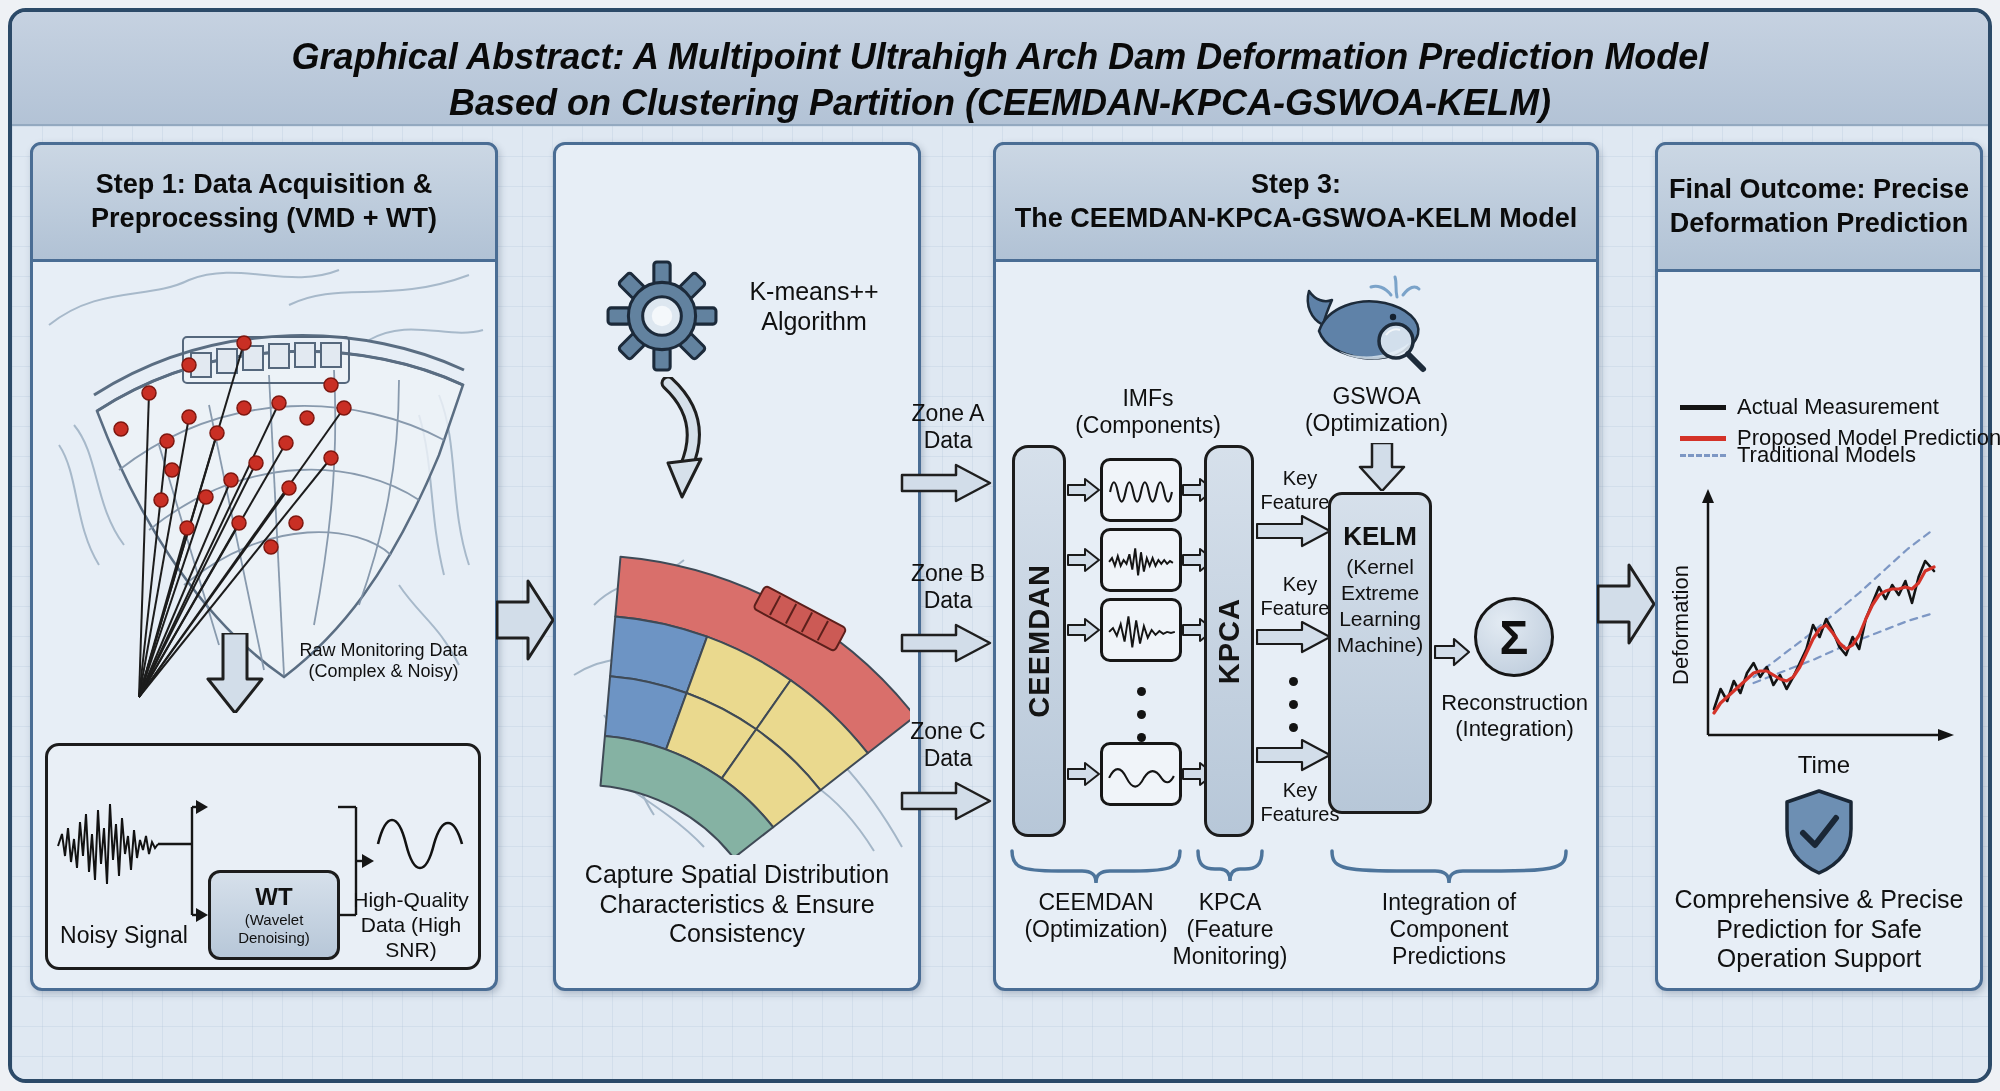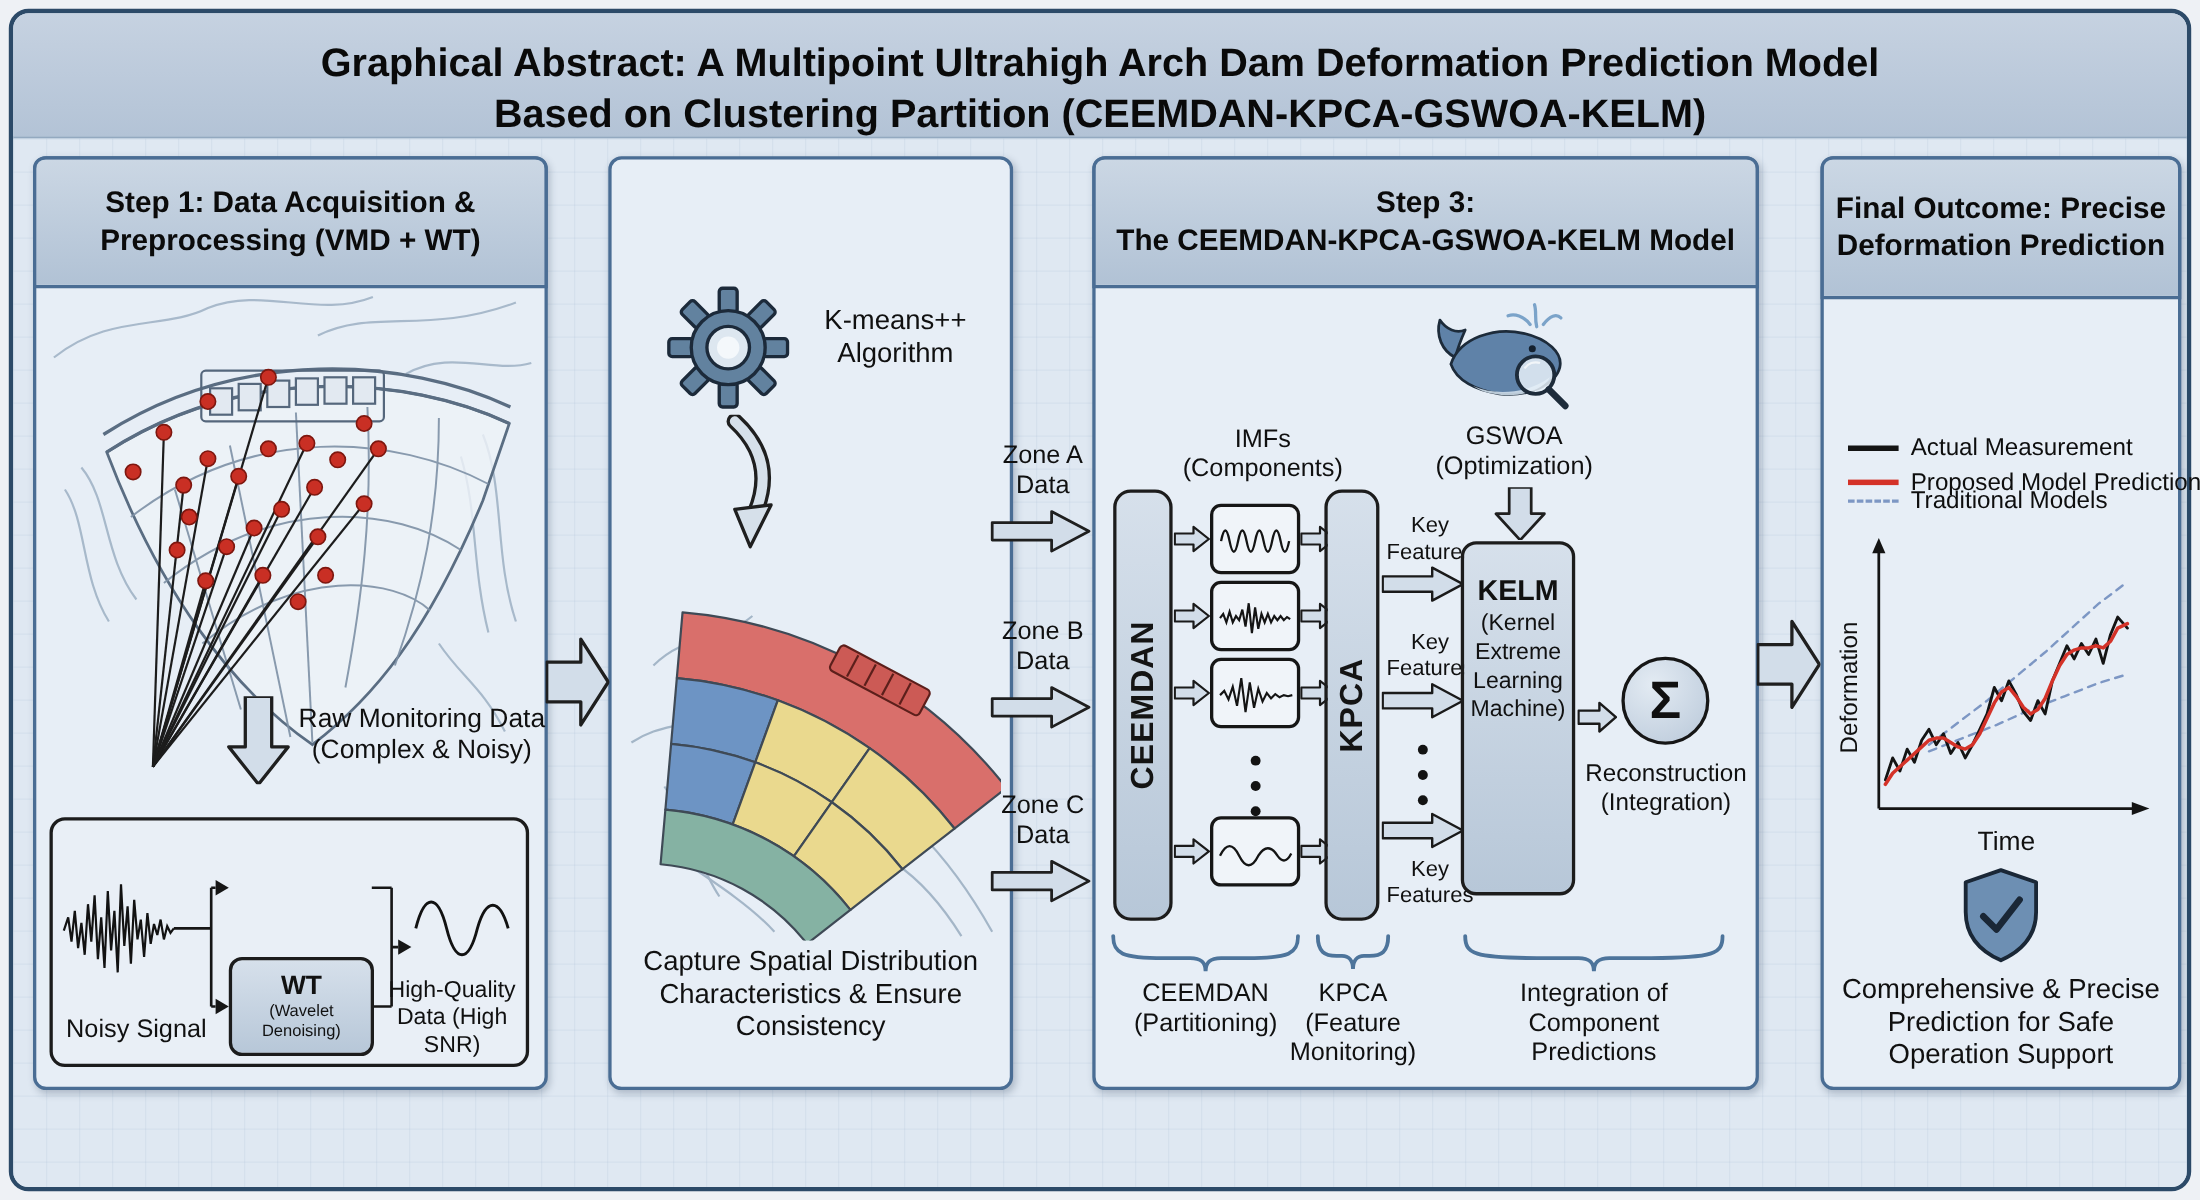--- a/index.html
+++ b/index.html
@@ -4,21 +4,21 @@
 <style>
   html,body{margin:0;padding:0;background:#eef1f5;}
   .page{position:relative;width:2000px;height:1091px;font-family:"Liberation Sans",sans-serif;color:#111;overflow:hidden;}
   .abs{position:absolute;}
   .frame{position:absolute;left:8px;top:8px;right:8px;bottom:8px;border:4px solid #2c4a68;border-radius:18px;background:#dce6f1;overflow:hidden;}
   .titleband{position:absolute;left:0;top:0;right:0;height:112px;background:linear-gradient(180deg,#c6d2e1,#b3c3d6);border-bottom:2px solid #93a9c0;}
   .gridbody{position:absolute;left:0;top:114px;right:0;bottom:0;background:#dfe8f2;
     background-image:linear-gradient(to right, rgba(160,180,205,.20) 1px, transparent 1px),
                      linear-gradient(to bottom, rgba(160,180,205,.20) 1px, transparent 1px);
     background-size:30px 30px;}
-  .title-line{position:absolute;left:0;right:0;text-align:center;font-weight:bold;font-size:36px;color:#0a0a0a;}
+  .title-line{position:absolute;left:0;right:0;text-align:center;font-weight:bold;font-size:36px;color:#0a0a0a;font-style:italic;}
   .panel{position:absolute;background:#e7eef6;border:3px solid #4a6d94;border-radius:12px;box-shadow:2px 3px 7px rgba(30,50,80,.25);}
   .phead{position:absolute;left:-3px;top:-3px;right:-3px;height:120px;background:linear-gradient(180deg,#cbd7e4,#b1c2d5);
     border:3px solid #4a6d94;border-radius:11px 11px 0 0;display:flex;align-items:center;justify-content:center;
     text-align:center;font-weight:bold;font-size:27px;line-height:1.25;color:#0b0b0b;padding:4px 10px;box-sizing:border-box;}
   .lbl{position:absolute;text-align:center;color:#101010;line-height:1.18;}
   .box{position:absolute;border:3px solid #1c1c1c;border-radius:12px;background:linear-gradient(180deg,#d6e0eb,#b7c7d8);box-sizing:border-box;}
   .vbox{display:flex;align-items:center;justify-content:center;}
   .vtext{writing-mode:vertical-rl;transform:rotate(180deg);font-weight:bold;font-size:29px;letter-spacing:1px;color:#141414;}
   .imfbox{position:absolute;width:82px;height:64px;border:3px solid #161616;border-radius:10px;background:#f0f4f9;box-sizing:border-box;}
   .vdots .dot{width:9px;height:9px;border-radius:50%;background:#131313;display:block;margin:14px auto 0;}
@@ -119,21 +119,21 @@
           <circle cx="292" cy="213" r="7"></circle>
         <circle cx="305" cy="163" r="7"></circle>
           <circle cx="257" cy="278" r="7"></circle>
           <circle cx="232" cy="302" r="7"></circle>
       </g>
     </svg>
 
     <svg class="abs" style="left:172px;top:488px;" width="60" height="80" viewBox="0 0 60 80">
       <polygon points="18,0 42,0 42,46 57,46 30,80 3,46 18,46" fill="#d2dde9" stroke="#1f1f1f" stroke-width="3" stroke-linejoin="round"></polygon>
     </svg>
-    <div class="lbl" style="left:238px;top:495px;width:225px;font-size:24px;">Raw Monitoring Data (Complex &amp; Noisy)</div>
+    <div class="lbl" style="left:238px;top:495px;width:225px;font-size:18px;">Raw Monitoring Data (Complex &amp; Noisy)</div>
 
     <div class="abs" style="left:12px;top:598px;width:436px;height:227px;border:3px solid #1c1c1c;border-radius:14px;background:#e9eff6;box-sizing:border-box;">
       <svg class="abs" style="left:0;top:0;" width="430" height="221" viewBox="0 0 430 221">
         <g stroke="#161616" stroke-width="2.4" fill="none">
           <path d="M110,98 H144"></path>
             <path d="M144,61 V169"></path>
             <path d="M144,61 H148"></path>
             <path d="M144,169 H148"></path>
           <path d="M290,61 H308"></path>
             <path d="M290,169 H308"></path>
@@ -354,21 +354,21 @@
 
     <svg class="abs" style="left:14px;top:700px;" width="172" height="42" viewBox="0 0 172 42">
       <path d="M2,6 C2,22 10,26 48,26 L72,26 C82,26 86,30 86,38 C86,30 90,26 100,26 L124,26 C162,26 170,22 170,6" fill="none" stroke="#4d749b" stroke-width="3.5" stroke-linecap="round"></path>
     </svg>
     <svg class="abs" style="left:200px;top:700px;" width="68" height="42" viewBox="0 0 68 42">
       <path d="M2,6 C2,20 8,24 19,24 L24,24 C30,24 34,28 34,36 C34,28 38,24 44,24 L49,24 C60,24 66,20 66,6" fill="none" stroke="#4d749b" stroke-width="3.5" stroke-linecap="round"></path>
     </svg>
     <svg class="abs" style="left:334px;top:700px;" width="238" height="42" viewBox="0 0 238 42">
       <path d="M2,6 C2,22 10,26 67,26 L105,26 C115,26 119,30 119,38 C119,30 123,26 133,26 L171,26 C228,26 236,22 236,6" fill="none" stroke="#4d749b" stroke-width="3.5" stroke-linecap="round"></path>
     </svg>
-    <div class="lbl" style="left:8px;top:744px;width:184px;font-size:23px;">CEEMDAN (Partitioning)</div>
+    <div class="lbl" style="left:8px;top:744px;width:184px;font-size:23px;">CEEMDAN (Optimization)</div>
     <div class="lbl" style="left:169px;top:744px;width:130px;font-size:23px;">KPCA (Feature Monitoring)</div>
     <div class="lbl" style="left:373px;top:744px;width:160px;font-size:23px;">Integration of Component Predictions</div>
   </div>
 
   <svg class="abs" style="left:1597px;top:556px;z-index:5;" width="58" height="96" viewBox="0 0 58 96">
     <polygon points="1,30 32,30 32,9 57,48 32,87 32,66 1,66" fill="#d2dde9" stroke="#1f1f1f" stroke-width="3" stroke-linejoin="round"></polygon>
   </svg>
 
   <div class="panel" style="left:1655px;top:142px;width:322px;height:843px;">
     <div class="phead" style="height:130px;">Final Outcome: Precise Deformation Prediction</div>

